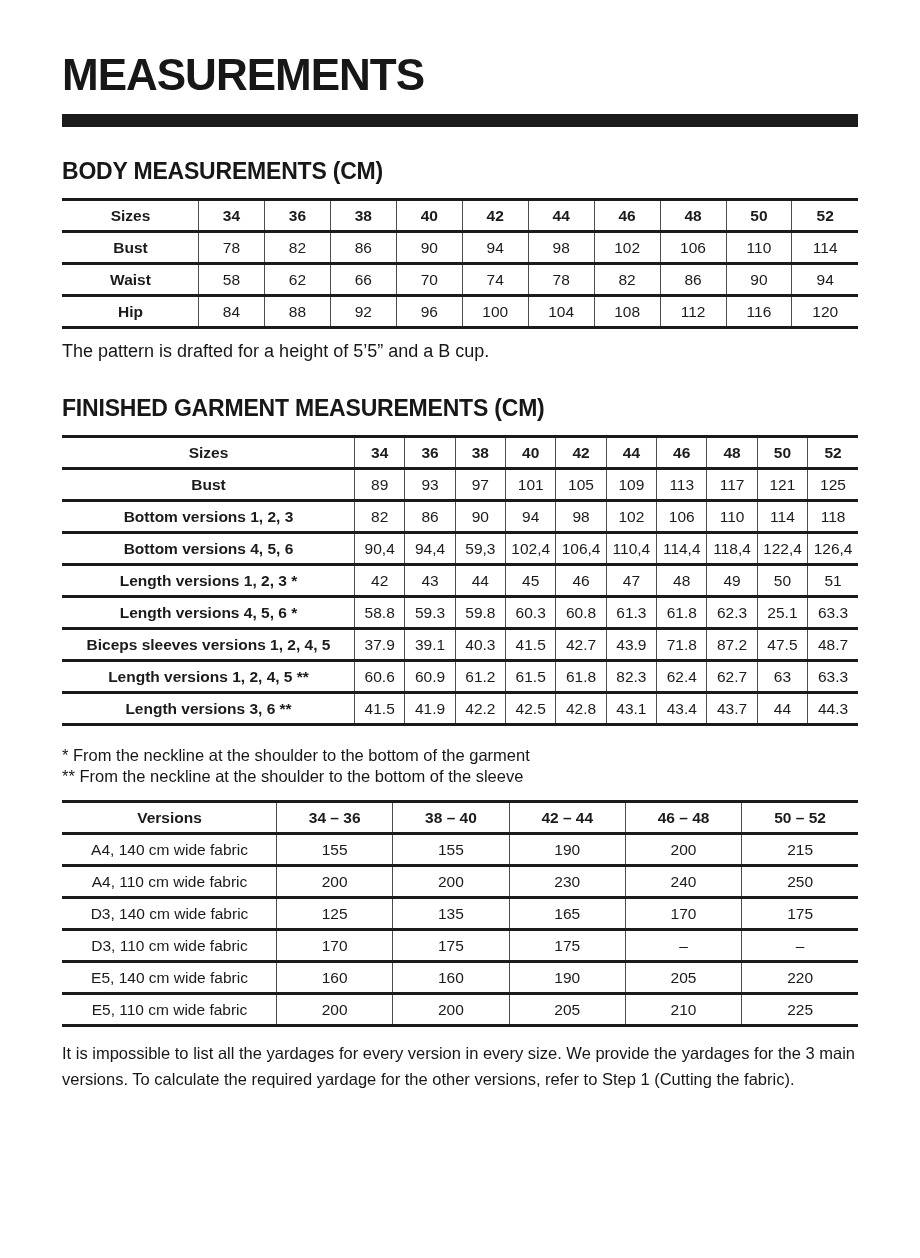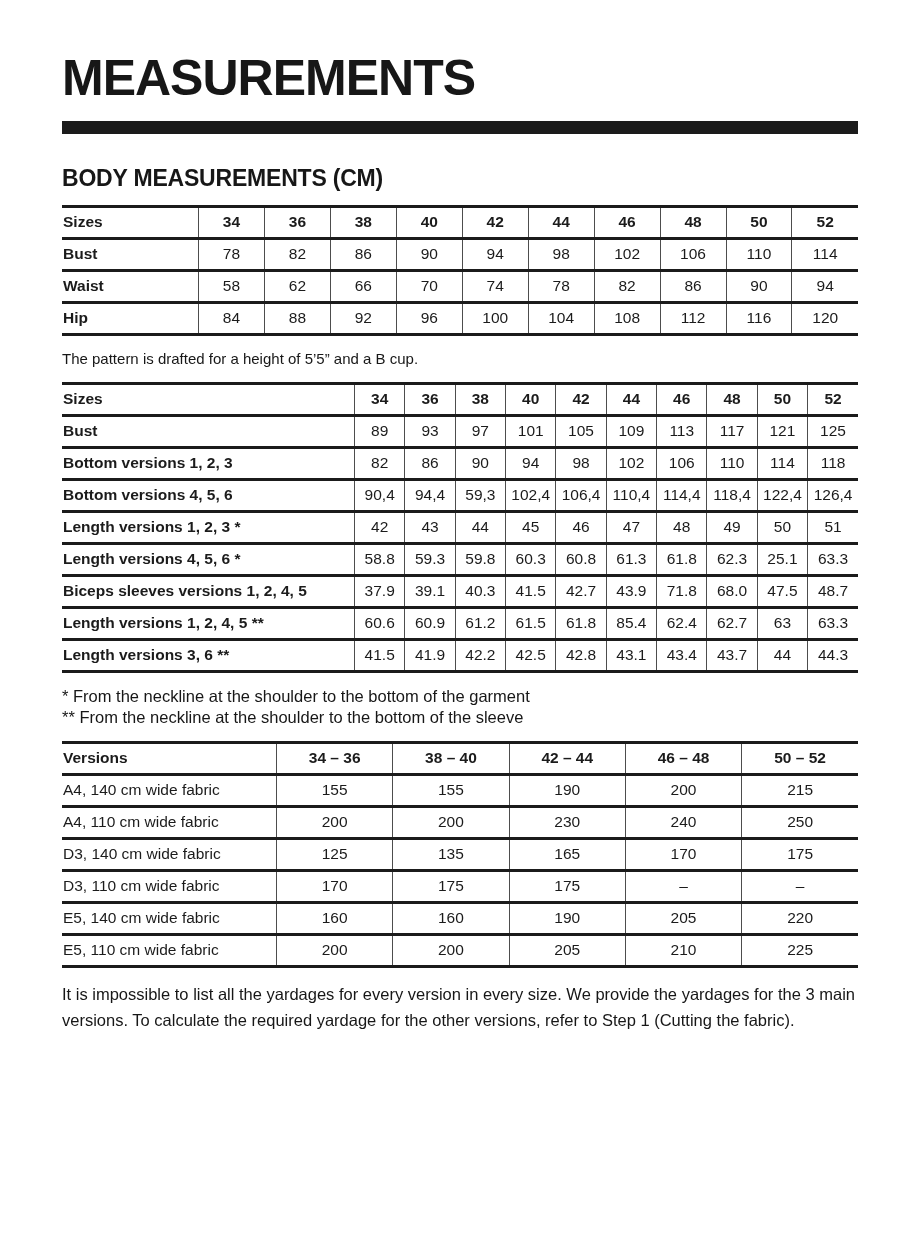--- a/index.html
+++ b/index.html
@@ -8,21 +8,21 @@
     height: 1258px;
     background: #ffffff;
     color: #171717;
     font-family: "Liberation Sans", sans-serif;
     overflow: hidden;
   }
   .page { padding: 52px 62px 0 62px; }
 
   h1.page-title {
     margin: 0;
-    font-size: 50px;
+    font-size: 44px;
     line-height: 1.05;
     font-weight: bold;
     letter-spacing: -1px;
     color: #171717;
   }
   .title-rule {
     height: 13px;
     background: #1b1b1b;
     margin-top: 16px;
   }
@@ -50,46 +50,46 @@
   }
   table.meas td {
     height: 29px;
     padding: 0;
     border-bottom: 3px solid #1b1b1b;
     vertical-align: middle;
     overflow: hidden;
     white-space: nowrap;
   }
   table.meas td.label {
-    text-align: left;
+    text-align: center;
     padding-left: 1px;
     font-weight: bold;
   }
   table.meas td.val {
     text-align: center;
     border-left: 1px solid #4d4d4d;
     font-weight: normal;
   }
   table.meas td.head { font-weight: bold; }
   table.t-fabric td.label { font-weight: normal; }
   table.t-fabric td.label.head { font-weight: bold; }
 
   .t-body     td.label { width: 135px; }
   .t-finished td.label { width: 291px; }
   .t-finished { font-size: 15px; }
   .t-fabric   td.label { width: 213px; }
 
   p.note {
     margin: 12px 0 0 0;
-    font-size: 15px;
+    font-size: 18px;
     line-height: 21px;
     color: #171717;
   }
   p.footnote { margin: 0; font-size: 16.5px; line-height: 21px; }
-  p.footnote.first { margin-top: 13px; }
+  p.footnote.first { margin-top: 19px; }
   p.body-paragraph {
     margin: 13px 0 16px 0;
     font-size: 16.5px;
     line-height: 26px;
     color: #171717;
   }
 </style>
 </head>
 <body>
 
@@ -153,20 +153,21 @@
             <td class="val">112</td>
             <td class="val">116</td>
             <td class="val">120</td>
           </tr>
         </tbody>
       </table>
     <p class="note">The pattern is drafted for a height of 5’5” and a B cup.</p>
   </section>
 
   <section class="sec-finished">
+    <h2 class="section-heading">FINISHED GARMENT MEASUREMENTS (CM)</h2>
     <table class="meas t-finished">
         <tbody>
           <tr>
             <td class="label head">Sizes</td>
             <td class="val head">34</td>
             <td class="val head">36</td>
             <td class="val head">38</td>
             <td class="val head">40</td>
             <td class="val head">42</td>
             <td class="val head">44</td>
@@ -242,32 +243,32 @@
           </tr>
           <tr>
             <td class="label">Biceps sleeves versions 1, 2, 4, 5</td>
             <td class="val">37.9</td>
             <td class="val">39.1</td>
             <td class="val">40.3</td>
             <td class="val">41.5</td>
             <td class="val">42.7</td>
             <td class="val">43.9</td>
             <td class="val">71.8</td>
-            <td class="val">68.0</td>
+            <td class="val">87.2</td>
             <td class="val">47.5</td>
             <td class="val">48.7</td>
           </tr>
           <tr>
             <td class="label">Length versions 1, 2, 4, 5 **</td>
             <td class="val">60.6</td>
             <td class="val">60.9</td>
             <td class="val">61.2</td>
             <td class="val">61.5</td>
             <td class="val">61.8</td>
-            <td class="val">85.4</td>
+            <td class="val">82.3</td>
             <td class="val">62.4</td>
             <td class="val">62.7</td>
             <td class="val">63</td>
             <td class="val">63.3</td>
           </tr>
           <tr>
             <td class="label">Length versions 3, 6 **</td>
             <td class="val">41.5</td>
             <td class="val">41.9</td>
             <td class="val">42.2</td>

